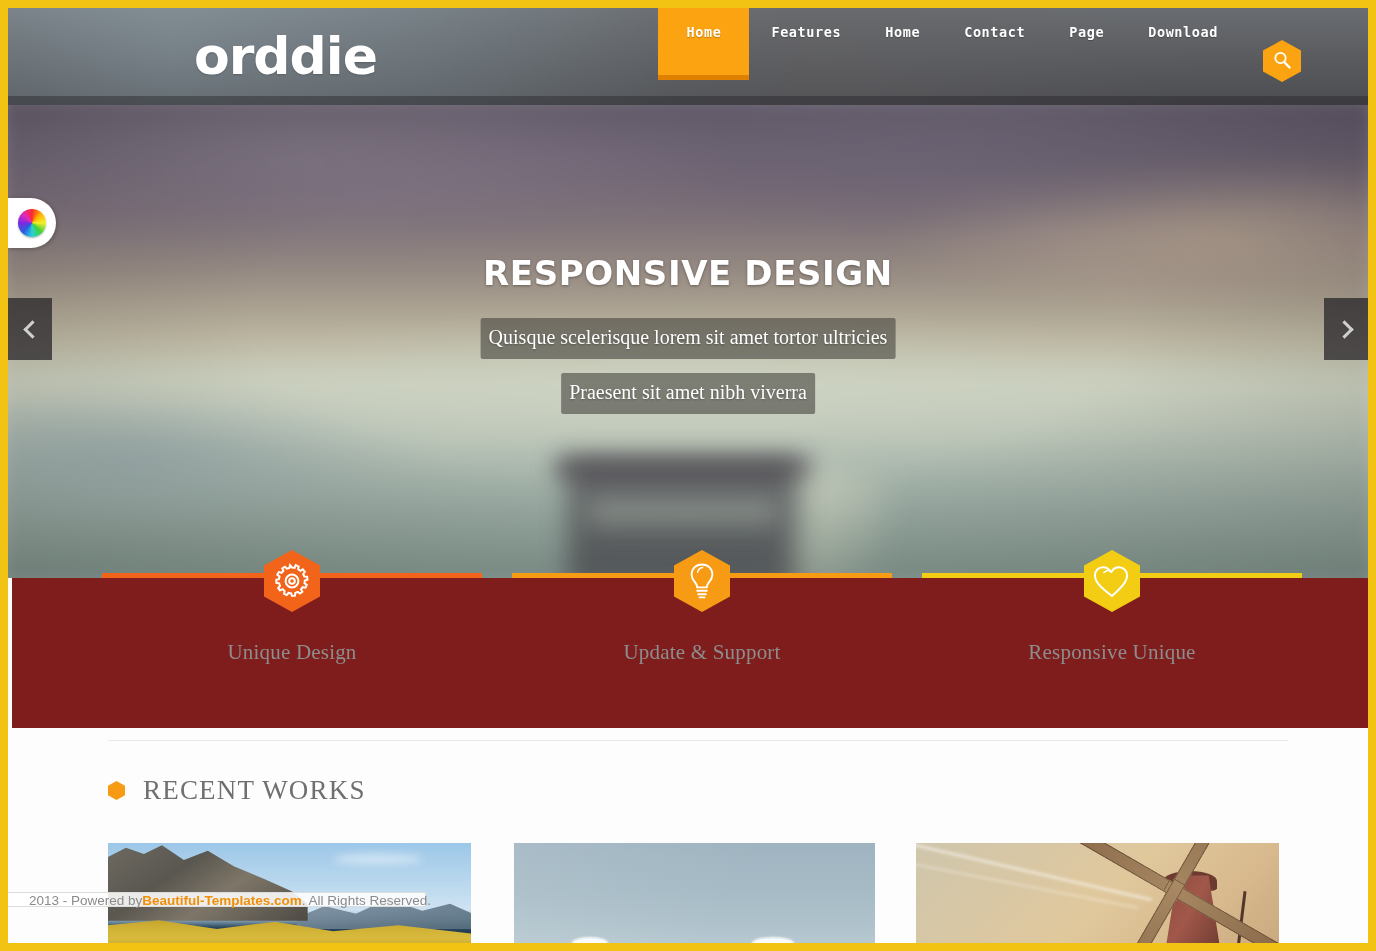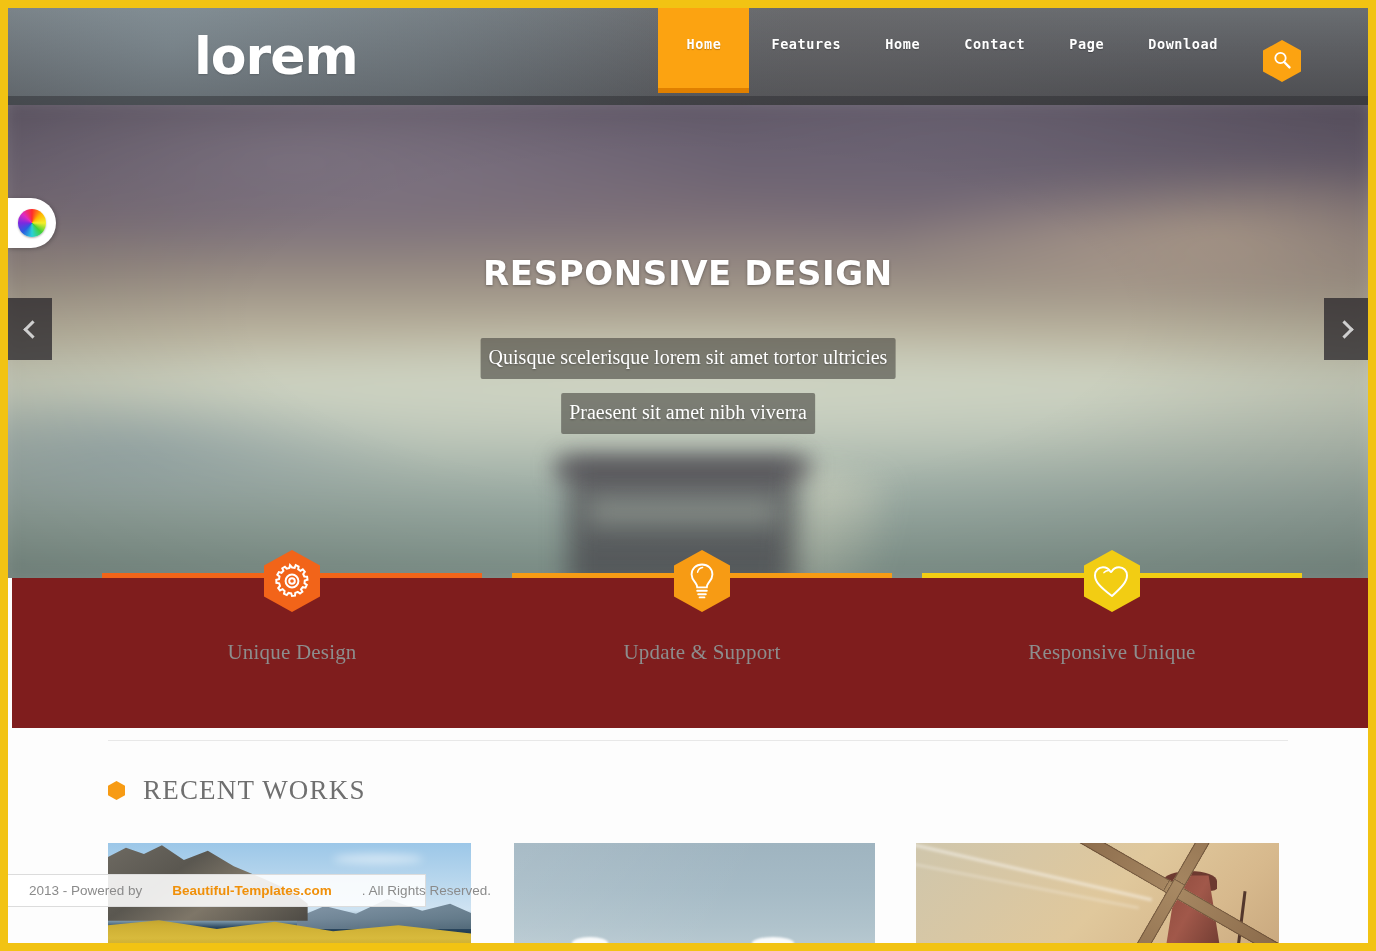--- a/index.html
+++ b/index.html
@@ -46,21 +46,21 @@
   #logo {
     position:absolute; left:186px; top:22px;
     font-size:52px; font-weight:bold; color:#ffffff;
     letter-spacing:-1px;
     font-family:"DejaVu Sans", sans-serif;
     line-height:52px;
     text-shadow:0 1px 2px rgba(0,0,0,.18);
   }
   #nav {
     position:absolute; right:128px; top:0; height:72px;
-    display:flex; align-items:center;
+    display:flex; align-items:flex-end;
   }
   .nav-item {
     position:relative;
     height:97px;
     display:flex; align-items:center; justify-content:center;
     padding:0 22px;
     color:#ffffff;
     font-size:13.5px;
     font-weight:bold;
     letter-spacing:.6px;
@@ -147,21 +147,20 @@
     position:absolute;
     left:50%; transform:translateX(-50%);
     background:rgba(66,64,58,.58);
     color:#ffffff;
     font-family:"Liberation Serif", serif;
     font-size:20px;
     padding:8px 8px 10px;
     white-space:nowrap;
     border-radius:2px;
     text-shadow:0 1px 2px rgba(0,0,0,.3);
-    margin-top:20px;
   }
   #hero-cap1 { top:213px; }
   #hero-cap2 { top:268px; }
 
   .slider-arrow {
     position:absolute; top:193px;
     width:44px; height:62px;
     background:rgba(35,32,38,.72);
     cursor:pointer;
     display:flex; align-items:center; justify-content:center;
@@ -330,43 +329,42 @@
   .b3 { transform:rotate(210deg); }
   .b4 { transform:rotate(300deg); }
   .wind-pole {
     position:absolute; right:10%; top:44%;
     width:3px; height:58px; background:#53372c; transform:rotate(7deg);
   }
 
   
   #footer-bar {
     position:absolute; left:-2px; bottom:36px;
-    width:420px; height:33px;
+    width:420px; height:15px;
     background:rgba(255,255,255,.88);
     border:1px solid #dcdcdc;
-    display:flex; align-items:center;
+    display:flex; align-items:flex-start;
     padding-left:22px;
     z-index:50;
     font-size:13.5px;
     color:#8b8b8b;
     white-space:nowrap;
-    gap:30px;
   }
   #footer-brand { color:#f0900a; font-weight:bold; }
 </style>
 </head>
 <body>
 
 <div id="page">
 
   <div id="header">
     <div class="header-bg"></div>
     <div class="header-shade"></div>
 
-    <div id="logo">lorem</div>
+    <div id="logo">orddie</div>
 
     <nav id="nav">
       <div class="nav-item active">Home</div>
       <div class="nav-item">Features</div>
       <div class="nav-item">Home</div>
       <div class="nav-item">Contact</div>
       <div class="nav-item">Page</div>
       <div class="nav-item">Download</div>
     </nav>
 

